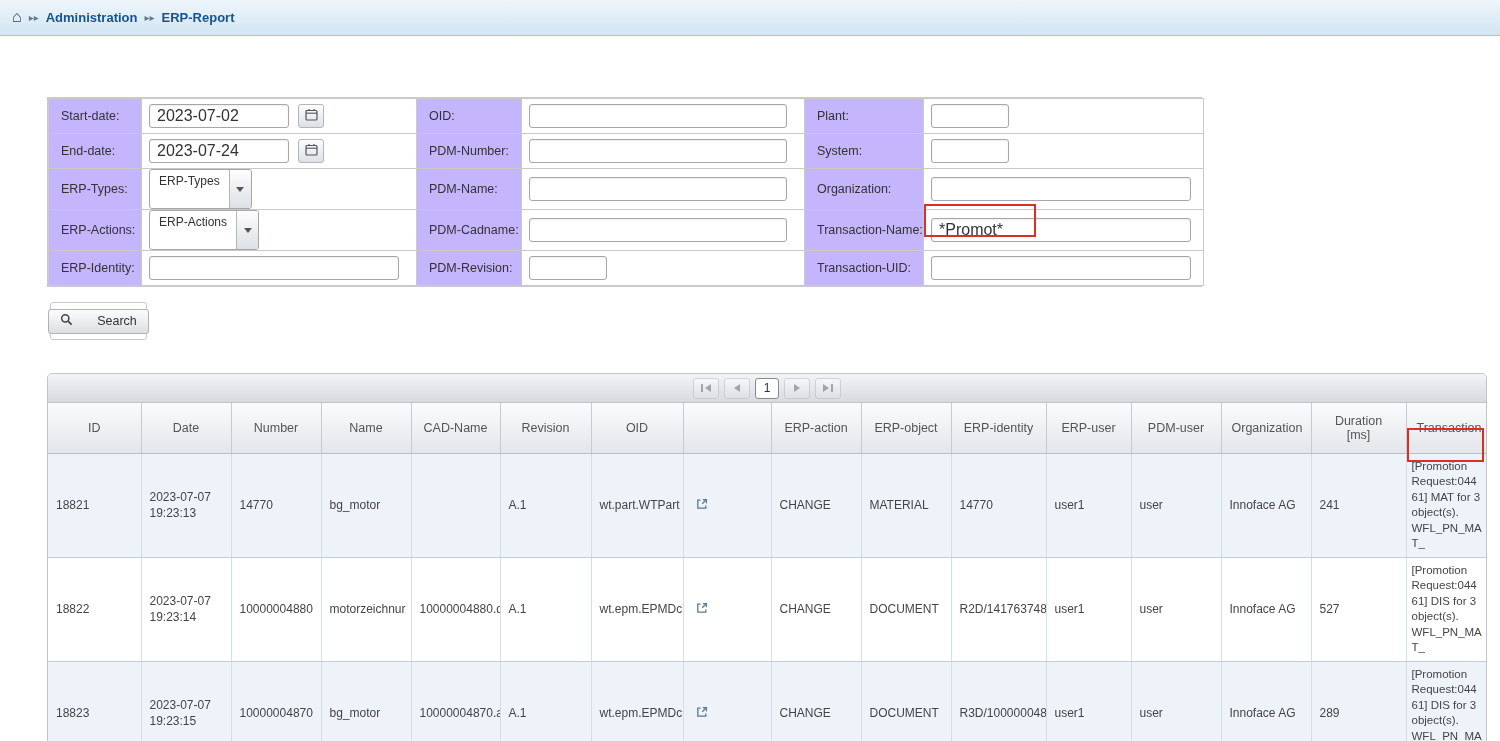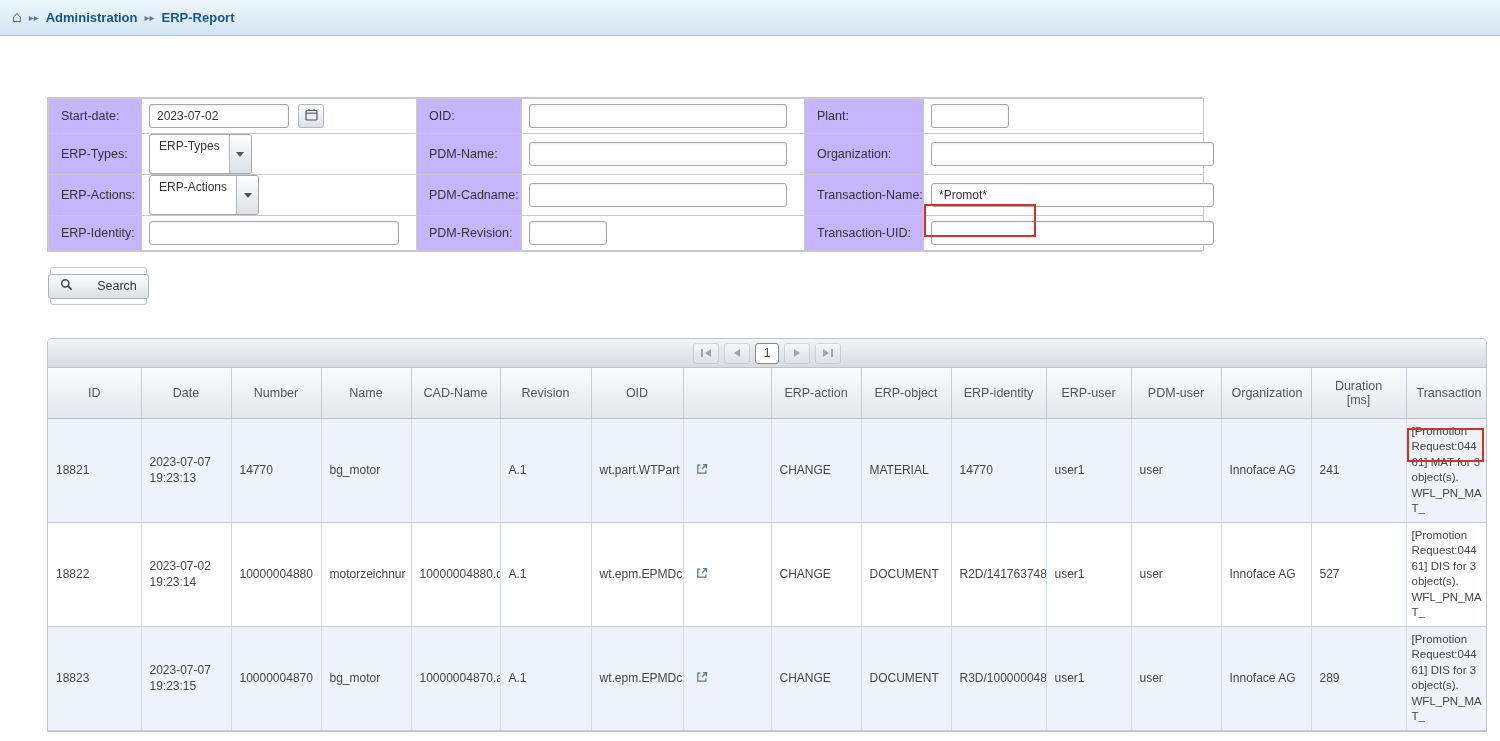--- a/index.html
+++ b/index.html
@@ -14,23 +14,23 @@
   .crumb-sep { color:#5e7b93; font-size:10px; }
   .crumb { color:#15548f; font-weight:bold; font-size:13px; text-decoration:none; cursor:pointer; }
 
   
   .form-panel { margin:61px 0 0 47px; width:1155px; border:1px solid #c9c9c9; }
   .form-table { border-collapse:collapse; table-layout:fixed; width:100%; }
   .form-table td { border:1px solid #c9c9c9; height:35px; vertical-align:middle; }
   .form-table td.lbl { padding-left:12px; font-size:12.5px; color:#333; background:#c4b5fd; }
   .form-table td.fld { padding-left:7px; background:#fff; }
   .txt { border:1px solid #a6a6a6; border-radius:3px; height:24px; padding:0 7px;
-    font-size:12px; color:#333; font-family:"Liberation Sans",sans-serif;
+    font-size:16px; color:#333; font-family:"Liberation Sans",sans-serif;
     box-shadow:inset 0 1px 2px rgba(0,0,0,.08); outline:none; background:#fff; }
-  .w140{width:140px}.w250{width:250px}.w258{width:258px}.w260{width:283px}.w78{width:78px}.w60{width:60px}
+  .w140{width:140px}.w250{width:250px}.w258{width:258px}.w260{width:260px}.w78{width:78px}.w60{width:60px}
   .iconbtn { width:26px; height:24px; margin-left:5px; border:1px solid #b2b6bb; border-radius:3px;
     background:linear-gradient(#fdfdfe,#dde1e5); cursor:pointer; vertical-align:middle;
     display:inline-flex; align-items:center; justify-content:center; }
   .combo { display:inline-flex; align-items:stretch; border:1px solid #a6a6a6; border-radius:3px;
     background:#fff; height:40px; overflow:hidden; vertical-align:middle; }
   .combo .ctext { padding:4px 9px 0 9px; font-size:12px; color:#333; }
   .combo .cbtn { width:22px; border-left:1px solid #b2b6bb; background:linear-gradient(#fdfdfe,#dde1e5);
     display:flex; align-items:center; justify-content:center; cursor:pointer; }
   .arrow-down { width:0; height:0; border-left:4px solid transparent; border-right:4px solid transparent;
     border-top:5px solid #555; }
@@ -109,20 +109,38 @@
                   <rect x="1" y="2.5" width="11" height="9.5" rx="1" fill="none" stroke="#51565c" stroke-width="1.2"></rect>
                   <line x1="1" y1="5.2" x2="12" y2="5.2" stroke="#51565c" stroke-width="1.1"></line>
                   <line x1="4" y1="1" x2="4" y2="3" stroke="#51565c" stroke-width="1.2"></line>
                   <line x1="9" y1="1" x2="9" y2="3" stroke="#51565c" stroke-width="1.2"></line>
                 </svg></span>
             </span>
     </td>
     <td class="lbl">OID:</td>
     <td class="fld"><input class="txt w258" value="" style=""></td>
     <td class="lbl">Plant:</td>
+    <td class="fld"><input class="txt w78" value="" style=""></td>
+  </tr>
+  <tr>
+    <td class="lbl">End-date:</td>
+    <td class="fld">
+      <input class="txt w140" value="2023-07-24" style="">
+      <span class="iconbtn">
+              <span><svg width="13" height="13" viewBox="0 0 13 13">
+                  <rect x="1" y="2.5" width="11" height="9.5" rx="1" fill="none" stroke="#51565c" stroke-width="1.2"></rect>
+                  <line x1="1" y1="5.2" x2="12" y2="5.2" stroke="#51565c" stroke-width="1.1"></line>
+                  <line x1="4" y1="1" x2="4" y2="3" stroke="#51565c" stroke-width="1.2"></line>
+                  <line x1="9" y1="1" x2="9" y2="3" stroke="#51565c" stroke-width="1.2"></line>
+                </svg></span>
+            </span>
+    </td>
+    <td class="lbl">PDM-Number:</td>
+    <td class="fld"><input class="txt w258" value="" style=""></td>
+    <td class="lbl">System:</td>
     <td class="fld"><input class="txt w78" value="" style=""></td>
   </tr>
   <tr>
     <td class="lbl">ERP-Types:</td>
     <td class="fld">
       <span class="combo">
         <span class="ctext">ERP-Types</span>
         <span class="cbtn">
                 <span class="arrow-down"></span>
               </span>
@@ -249,21 +267,21 @@
         <td>MATERIAL</td>
         <td>14770</td>
         <td>user1</td>
         <td>user</td>
         <td>Innoface AG</td>
         <td>241</td>
         <td class="trx">[Promotion Request:04461] MAT for 3 object(s). WFL_PN_MAT_</td>
       </tr>
       <tr class="even">
         <td>18822</td>
-        <td class="wrap">2023-07-02 19:23:14</td>
+        <td class="wrap">2023-07-07 19:23:14</td>
         <td>10000004880</td>
         <td>motorzeichnur</td>
         <td>10000004880.dr</td>
         <td>A.1</td>
         <td>wt.epm.EPMDc</td>
         <td class="linkcell"><span class="extlink">
               <svg width="12" height="12" viewBox="0 0 12 12">
                 <path d="M4.5 2.2H1.8v8h8V7.5" fill="none" stroke="#5a7a96" stroke-width="1.3"></path>
                 <path d="M6.8 1.6H10.4V5.2" fill="none" stroke="#5a7a96" stroke-width="1.3"></path>
                 <line x1="10.2" y1="1.8" x2="6.2" y2="5.8" stroke="#5a7a96" stroke-width="1.3"></line>

